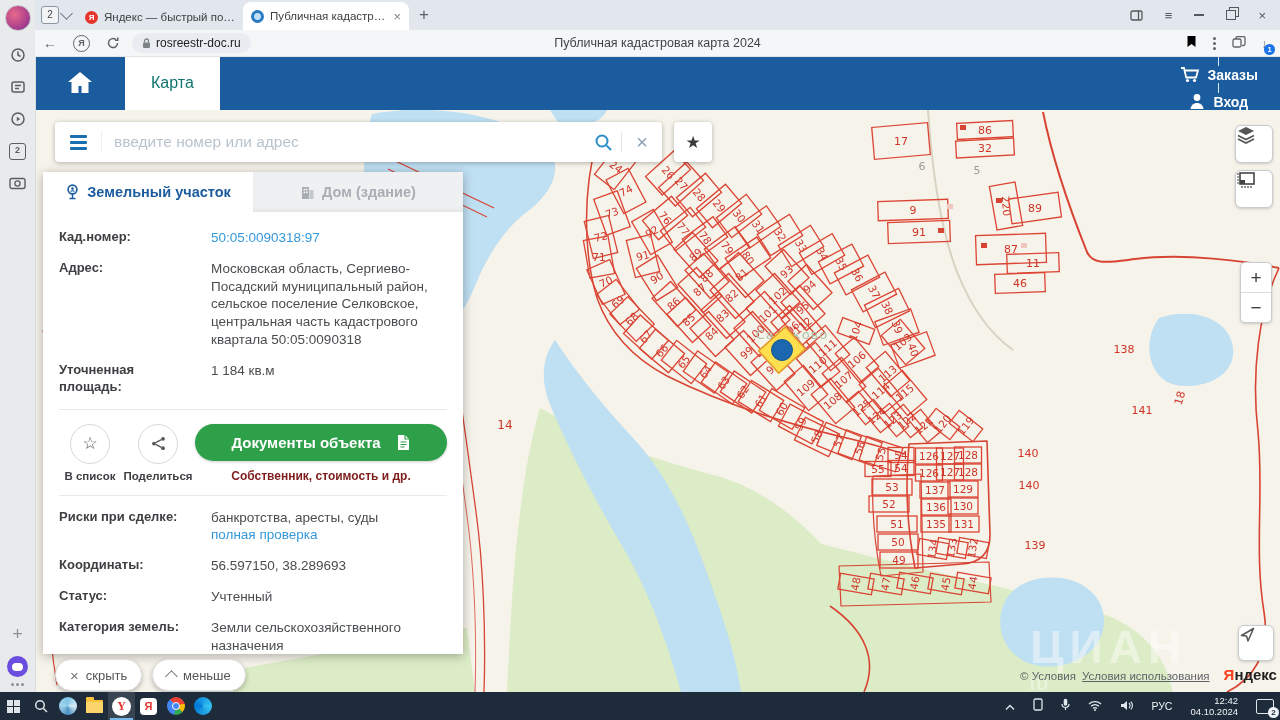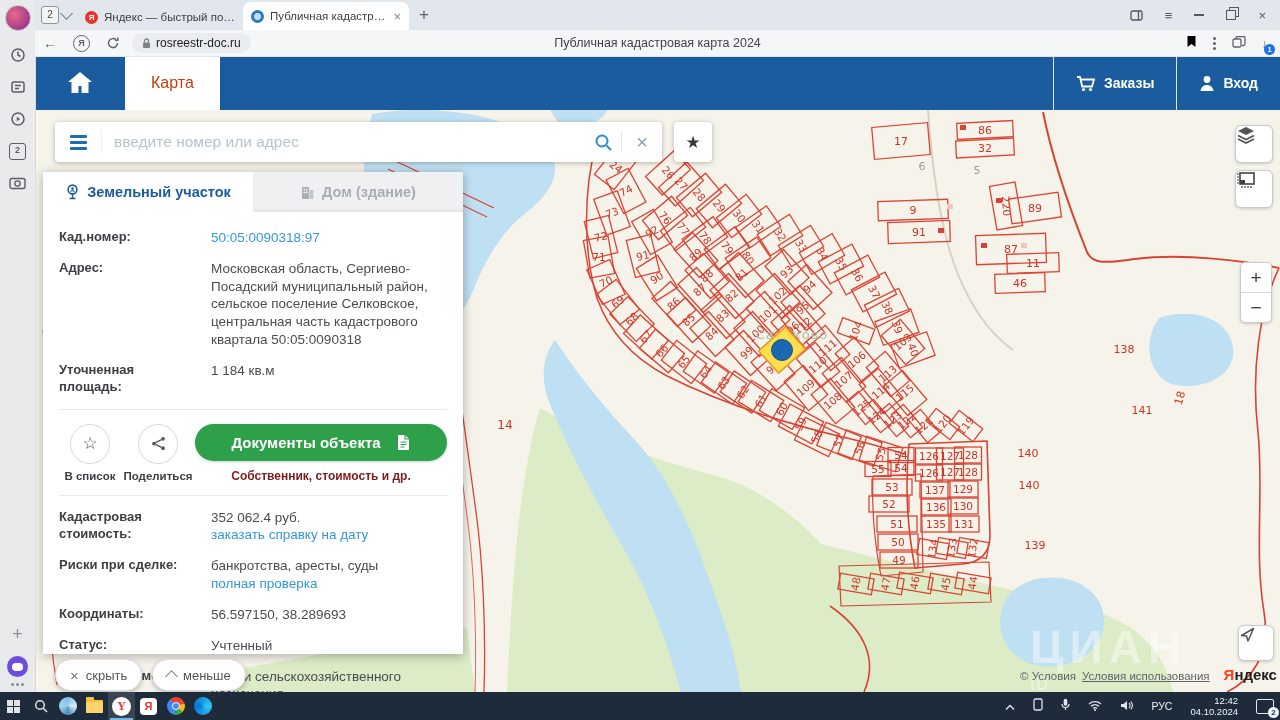--- a/index.html
+++ b/index.html
@@ -47,22 +47,22 @@
   .pagetitle{position:absolute;left:0;right:0;text-align:center;font-size:12.5px;color:#3f4449;pointer-events:none;}
   .tb-right{margin-left:auto;display:flex;align-items:center;gap:16px;padding-right:12px;z-index:2;}
   .kebab{display:flex;flex-direction:column;gap:2px;}
   .kebab i{width:3px;height:3px;border-radius:50%;background:#5f6368;}
   .dl{position:relative;color:#5f6368;font-size:13px;font-weight:bold;}
   .dl .badge{position:absolute;right:-7px;bottom:-4px;background:#1a73e8;color:#fff;border-radius:50%;width:11px;height:11px;font-size:7.5px;line-height:11px;text-align:center;font-weight:bold;}
 
   
   .siteheader{position:absolute;left:35px;top:56px;width:1245px;height:54px;background:#1b5c9e;z-index:30;display:flex;align-items:center;}
   .homebtn{width:90px;display:flex;justify-content:center;}
-  .maptab{height:54px;background:#fff;color:#c2410c;font-size:16px;display:flex;align-items:center;padding:0 26px;}
-  .hdr-right{margin-left:auto;display:flex;align-items:center;height:54px;}
+  .maptab{height:54px;background:#fff;color:#0f766e;font-size:16px;display:flex;align-items:center;padding:0 26px;}
+  .hdr-right{margin-left:auto;display:flex;align-items:center;height:54px;flex-direction:column;}
   .hdr-item{display:flex;align-items:center;gap:8px;color:#fff;font-size:14px;font-weight:bold;padding:0 22px;height:34px;}
   .hdr-sep{width:1px;height:54px;background:rgba(255,255,255,.85);}
 
   
   .map{position:absolute;left:35px;top:110px;width:1245px;height:582px;z-index:1;background:#f6f3ea;}
   .map svg{position:absolute;left:0;top:0;}
   .mapbtn{position:absolute;width:36px;height:36px;background:#fff;border:1px solid #c9ccce;border-radius:6px;box-shadow:0 1px 3px rgba(0,0,0,.18);display:flex;align-items:center;justify-content:center;}
   .zoomctl{position:absolute;left:1205px;top:152px;width:30px;background:#fff;border:1px solid #c9ccce;border-radius:5px;box-shadow:0 1px 3px rgba(0,0,0,.18);}
   .zoomctl .zb{height:29px;text-align:center;font-size:19px;color:#3c4043;line-height:29px;}
   .zoomctl .zb:first-child{border-bottom:1px solid #dadcde;}
@@ -914,24 +914,20 @@
                 <path d="M9 1v4h4" fill="none" stroke="#2fa04a" stroke-width="1.2"></path>
                 <path d="M4.5 8h6M4.5 10.5h6M4.5 13h4" stroke="#2fa04a" stroke-width="1.2"></path>
               </svg>
           </div>
           <div class="doccap">Собственник, стоимость и др.</div>
         </div>
       </div>
       <hr class="phr">
       <div id="panel-details">
           <div class="prow">
-            <div class="plbl">Кадастровая стоимость:</div>
-            <div class="pval"><div>352 062.4 руб.</div><a href="#">заказать справку на дату</a></div>
-          </div>
-          <div class="prow">
             <div class="plbl">Риски при сделке:</div>
             <div class="pval"><div>банкротства, аресты, суды</div><a href="#">полная проверка</a></div>
           </div>
           <div class="prow">
             <div class="plbl">Координаты:</div>
             <div class="pval">
               <div>56.597150, 38.289693</div>
             </div>
           </div>
           <div class="prow">

